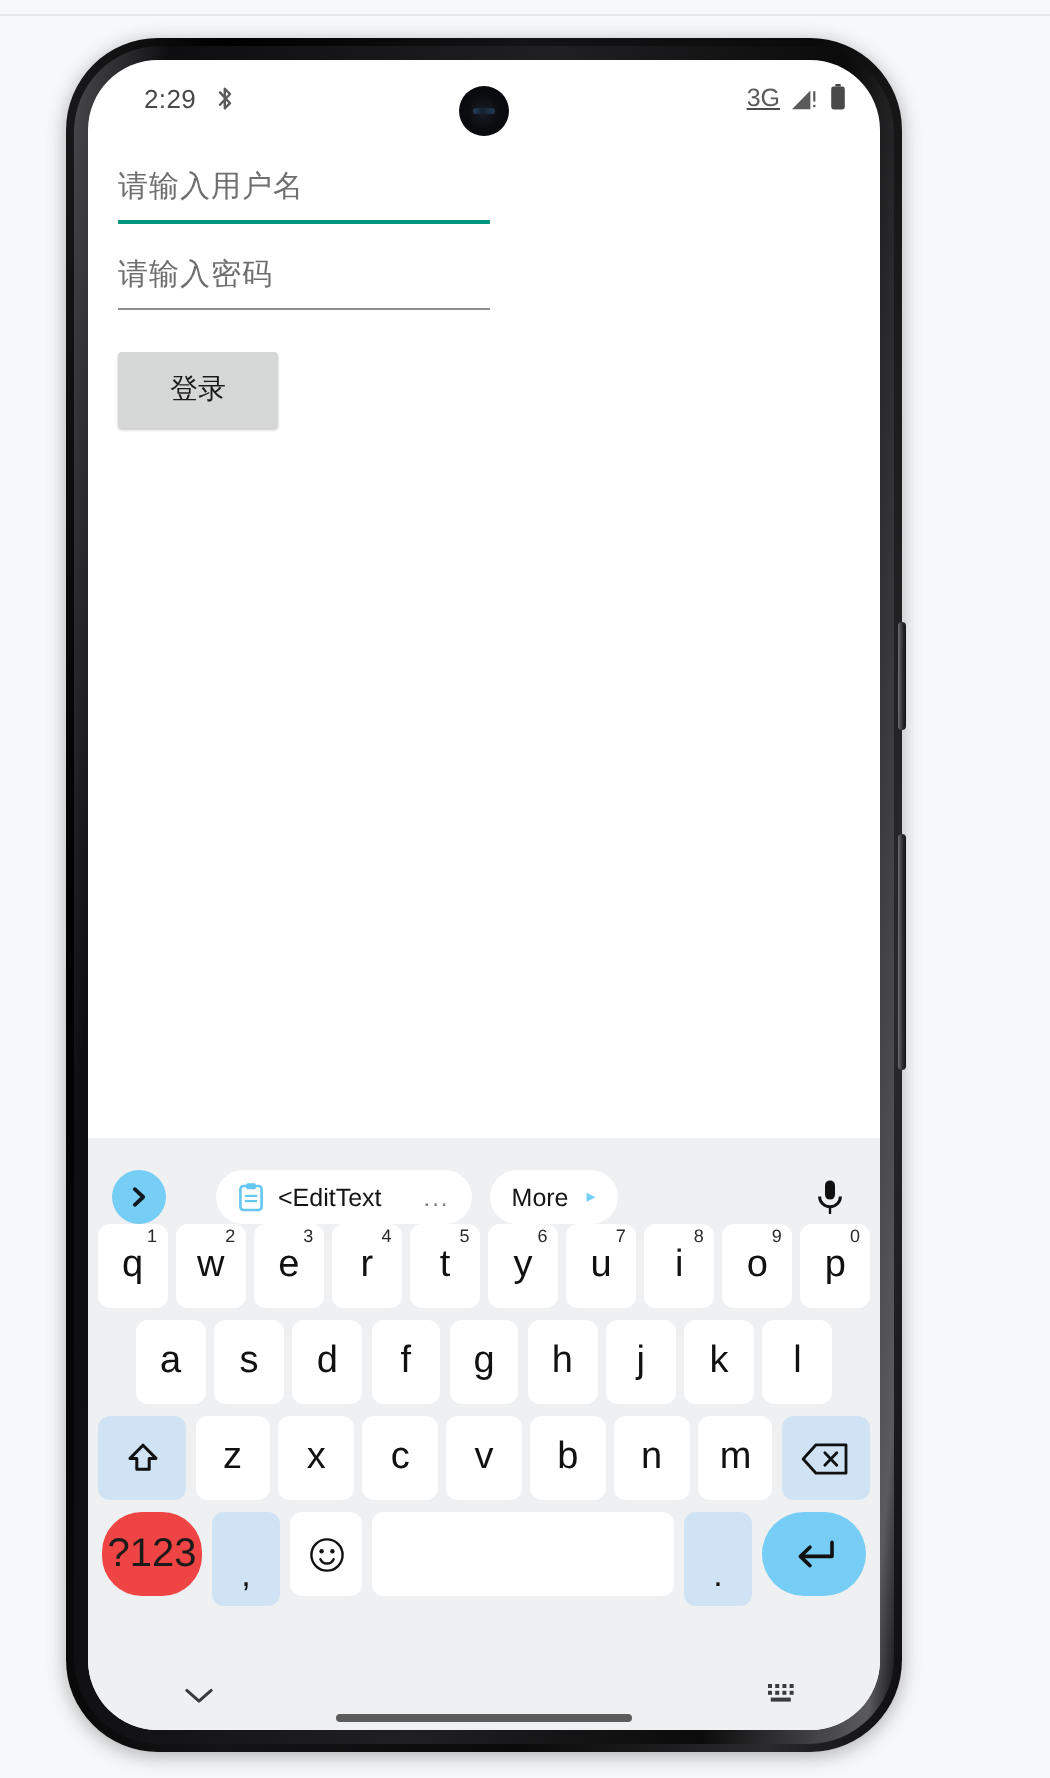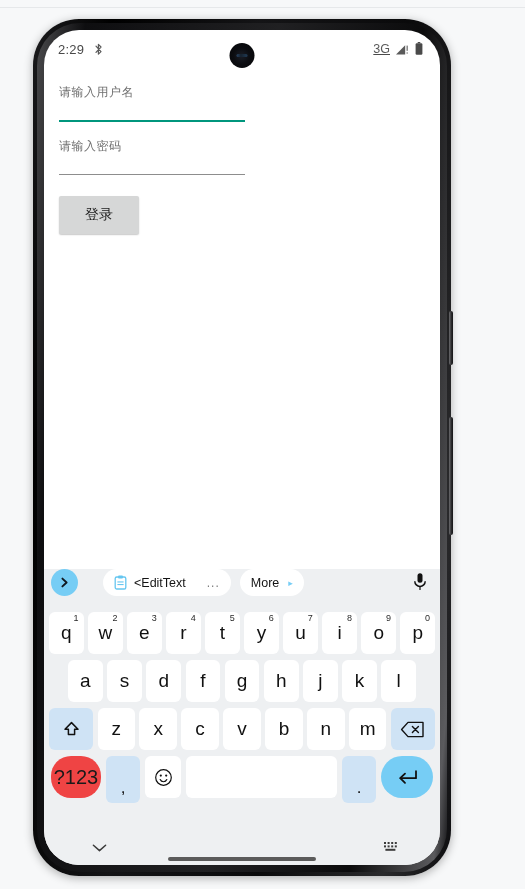--- a/index.html
+++ b/index.html
@@ -66,21 +66,21 @@
     position: absolute;
     left: 0; top: 0;
     width: 396px; height: 38px;
     display: flex;
     align-items: center;
     font-size: 12.5px;
     color: #4a4a4a;
   }
   .status-left {
     display: flex; align-items: center; gap: 9px;
-    margin-left: 14px;
+    margin-left: 28px;
   }
   .status-time { font-size: 13px; color: #494949; letter-spacing: .2px; }
   .status-right {
     position: absolute;
     right: 17px;
     display: flex; align-items: center; gap: 5px; text-decoration: underline;
   }
   .net-label { font-size: 12.5px; color: #5a5a5a; }
 
   
@@ -109,23 +109,23 @@
     left: 0; top: 38px;
     width: 396px;
     padding: 0;
   }
   .field {
     margin: 0 0 0 15px;
     width: 186px;
     padding-top: 16px;
   }
   .field-text {
-    font-size: 12px;
+    font-size: 15px;
     color: #6f6f6f;
-    padding-bottom: 19px;
+    padding-bottom: 7px;
     letter-spacing: .5px;
   }
   .underline { height: 2px; width: 100%; }
   .underline.focused { background: #00967d; height: 2px; }
   .underline.normal { background: #8d8d8d; height: 1px; }
 
   .login-btn {
     margin: 21px 0 0 15px;
     width: 80px;
     height: 38px;
@@ -146,22 +146,22 @@
     bottom: 0;
     width: 396px;
     height: 296px;
     background: #eef0f2;
     display: flex;
     flex-direction: column;
   }
   .kb-toolbar {
     height: 43px;
     display: flex;
-    align-items: flex-start;
-    padding: 0 7px;
+    align-items: flex-end;
+    padding: 0 12px;
     gap: 9px;
   }
   .expand-btn {
     width: 27px; height: 27px;
     border-radius: 50%;
     background: #76cdf5;
     display: flex; align-items: center; justify-content: center;
     flex: 0 0 auto;
     cursor: pointer;
   }

